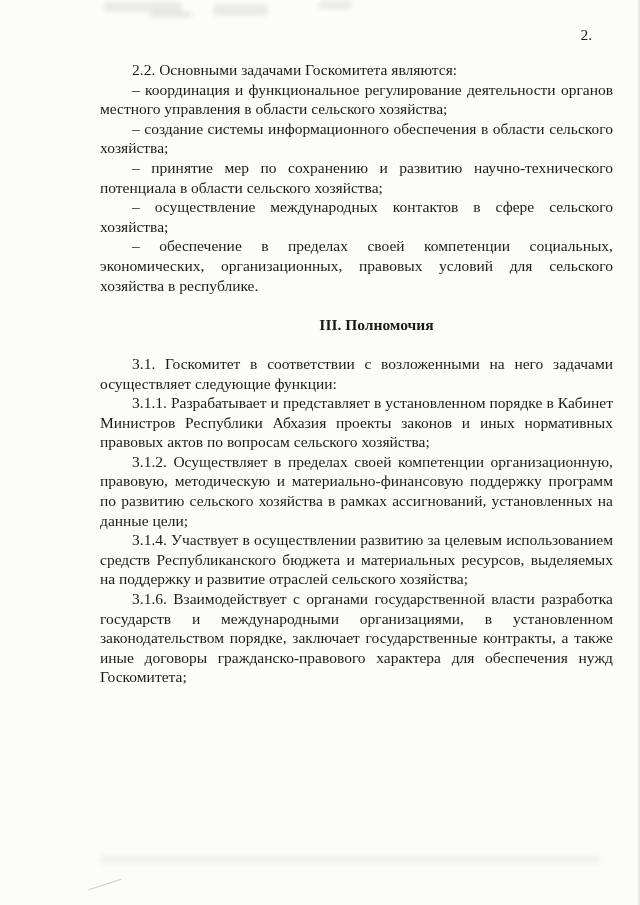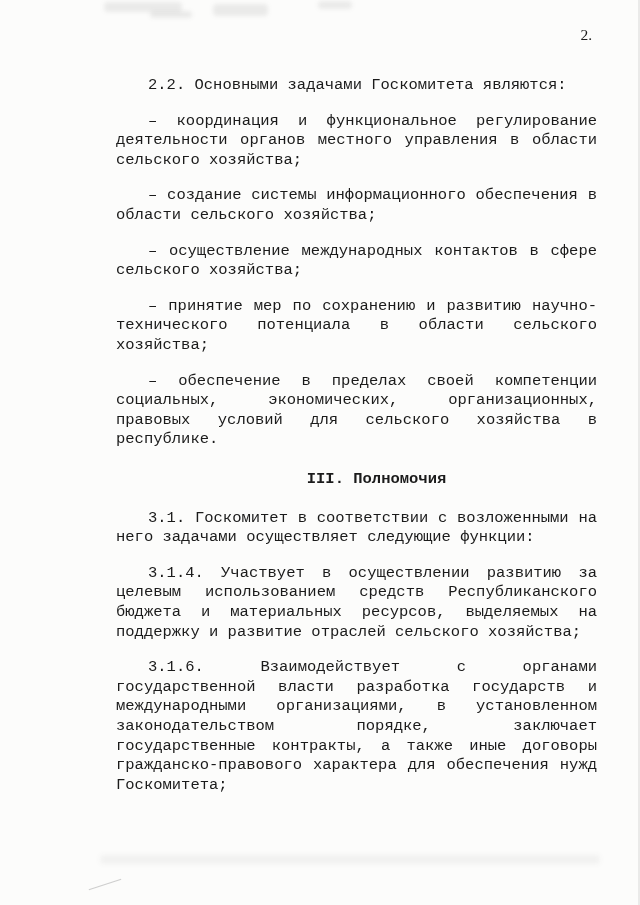--- a/index.html
+++ b/index.html
@@ -29,23 +29,22 @@
   .content {
     position: absolute;
     top: 60px;
     left: 100px;
     width: 513px;
     font-size: 15.5px;
     line-height: 19.6px;
     text-align: justify;
   }
   .content p {
-    margin: 16px;
+    margin: 0;
     text-indent: 32px;
-    font-family: Liberation Mono, monospace;
   }
   .content p.list-item {
     text-indent: 32px;
   }
   .content p.heading {
     font-weight: bold;
     text-indent: 40px;
     text-align: center;
     margin-top: 19.6px;
     margin-bottom: 19.6px;
@@ -99,22 +98,24 @@
   <div class="artifact bottom-bleed"></div>
   <div class="edge-line-right"></div>
   <div class="corner-mark"></div>
 
   <div class="page-number">2.</div>
 
   <div class="content">
     <p class="paragraph">2.2. Основными задачами Госкомитета являются:</p>
     <p class="list-item">– координация и функциональное регулирование деятельности органов местного управления в области сельского хозяйства;</p>
     <p class="list-item">– создание системы информационного обеспечения в области сельского хозяйства;</p>
+    <p class="list-item">– принятие мер по сохранению и развитию научно-технического потенциала в области сельского хозяйства;</p>
     <p class="list-item">– осуществление международных контактов в сфере сельского хозяйства;</p>
-    <p class="list-item">– принятие мер по сохранению и развитию научно-технического потенциала в области сельского хозяйства;</p>
     <p class="list-item">– обеспечение в пределах своей компетенции социальных, экономических, организационных, правовых условий для сельского хозяйства в республике.</p>
     <p class="heading">III. Полномочия</p>
     <p class="paragraph">3.1. Госкомитет в соответствии с возложенными на него задачами осуществляет следующие функции:</p>
+    <p class="paragraph">3.1.1. Разрабатывает и представляет в установленном порядке в Кабинет Министров Республики Абхазия проекты законов и иных нормативных правовых актов по вопросам сельского хозяйства;</p>
+    <p class="paragraph">3.1.2. Осуществляет в пределах своей компетенции организационную, правовую, методическую и материально-финансовую поддержку программ по развитию сельского хозяйства в рамках ассигнований, установленных на данные цели;</p>
     <p class="paragraph">3.1.4. Участвует в осуществлении развитию за целевым использованием средств Республиканского бюджета и материальных ресурсов, выделяемых на поддержку и развитие отраслей сельского хозяйства;</p>
     <p class="paragraph">3.1.6. Взаимодействует с органами государственной власти разработка государств и международными организациями, в установленном законодательством порядке, заключает государственные контракты, а также иные договоры гражданско-правового характера для обеспечения нужд Госкомитета;</p>
   </div>
 
 </div>
 
 </body></html>

